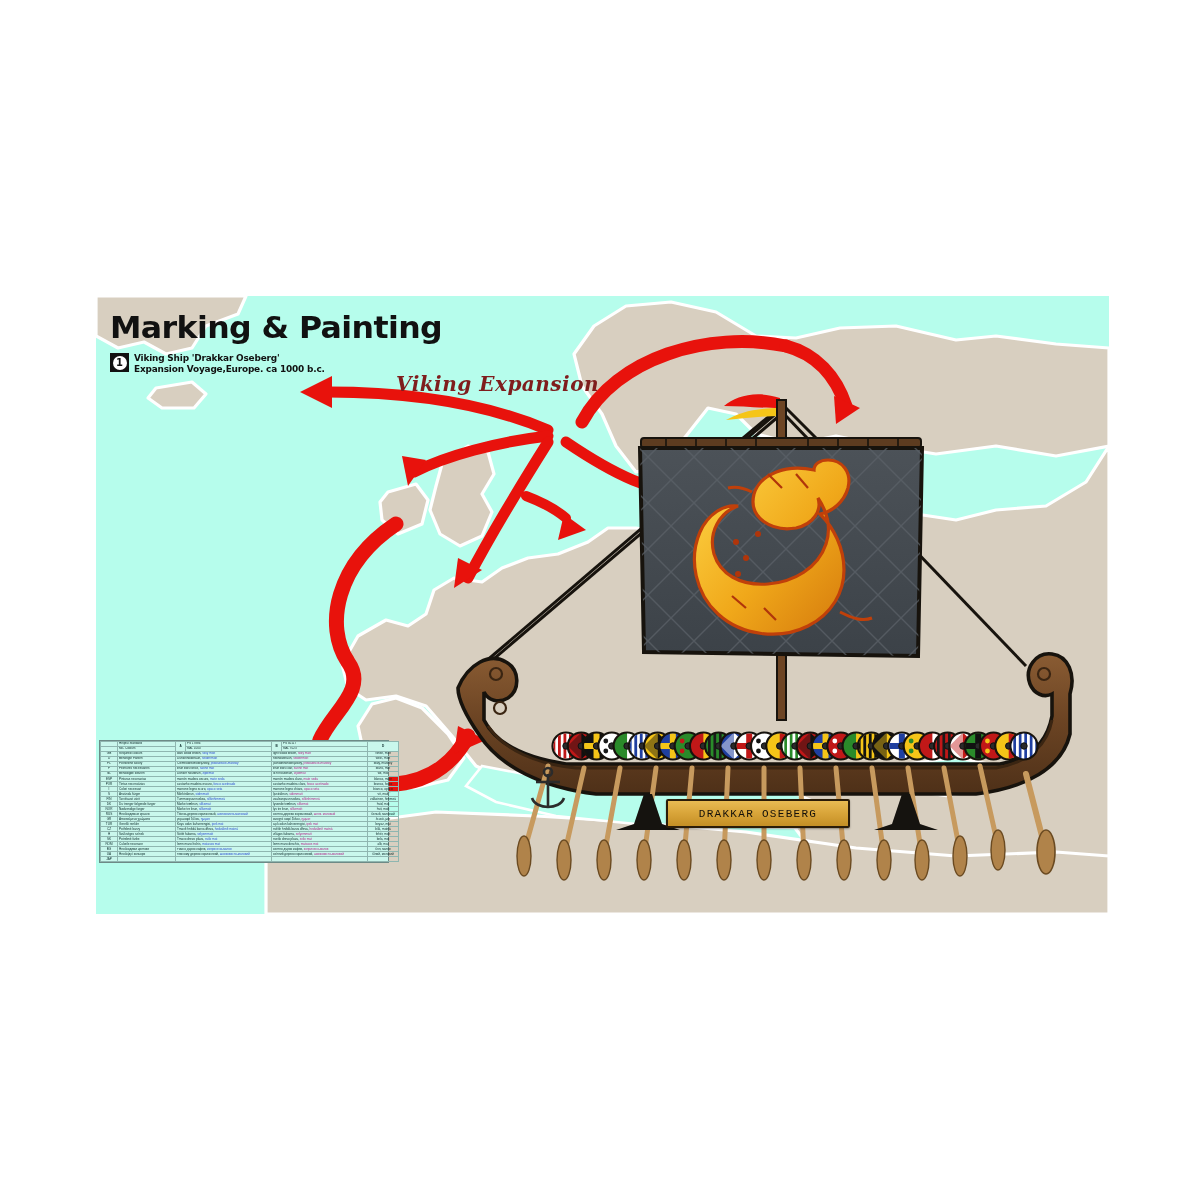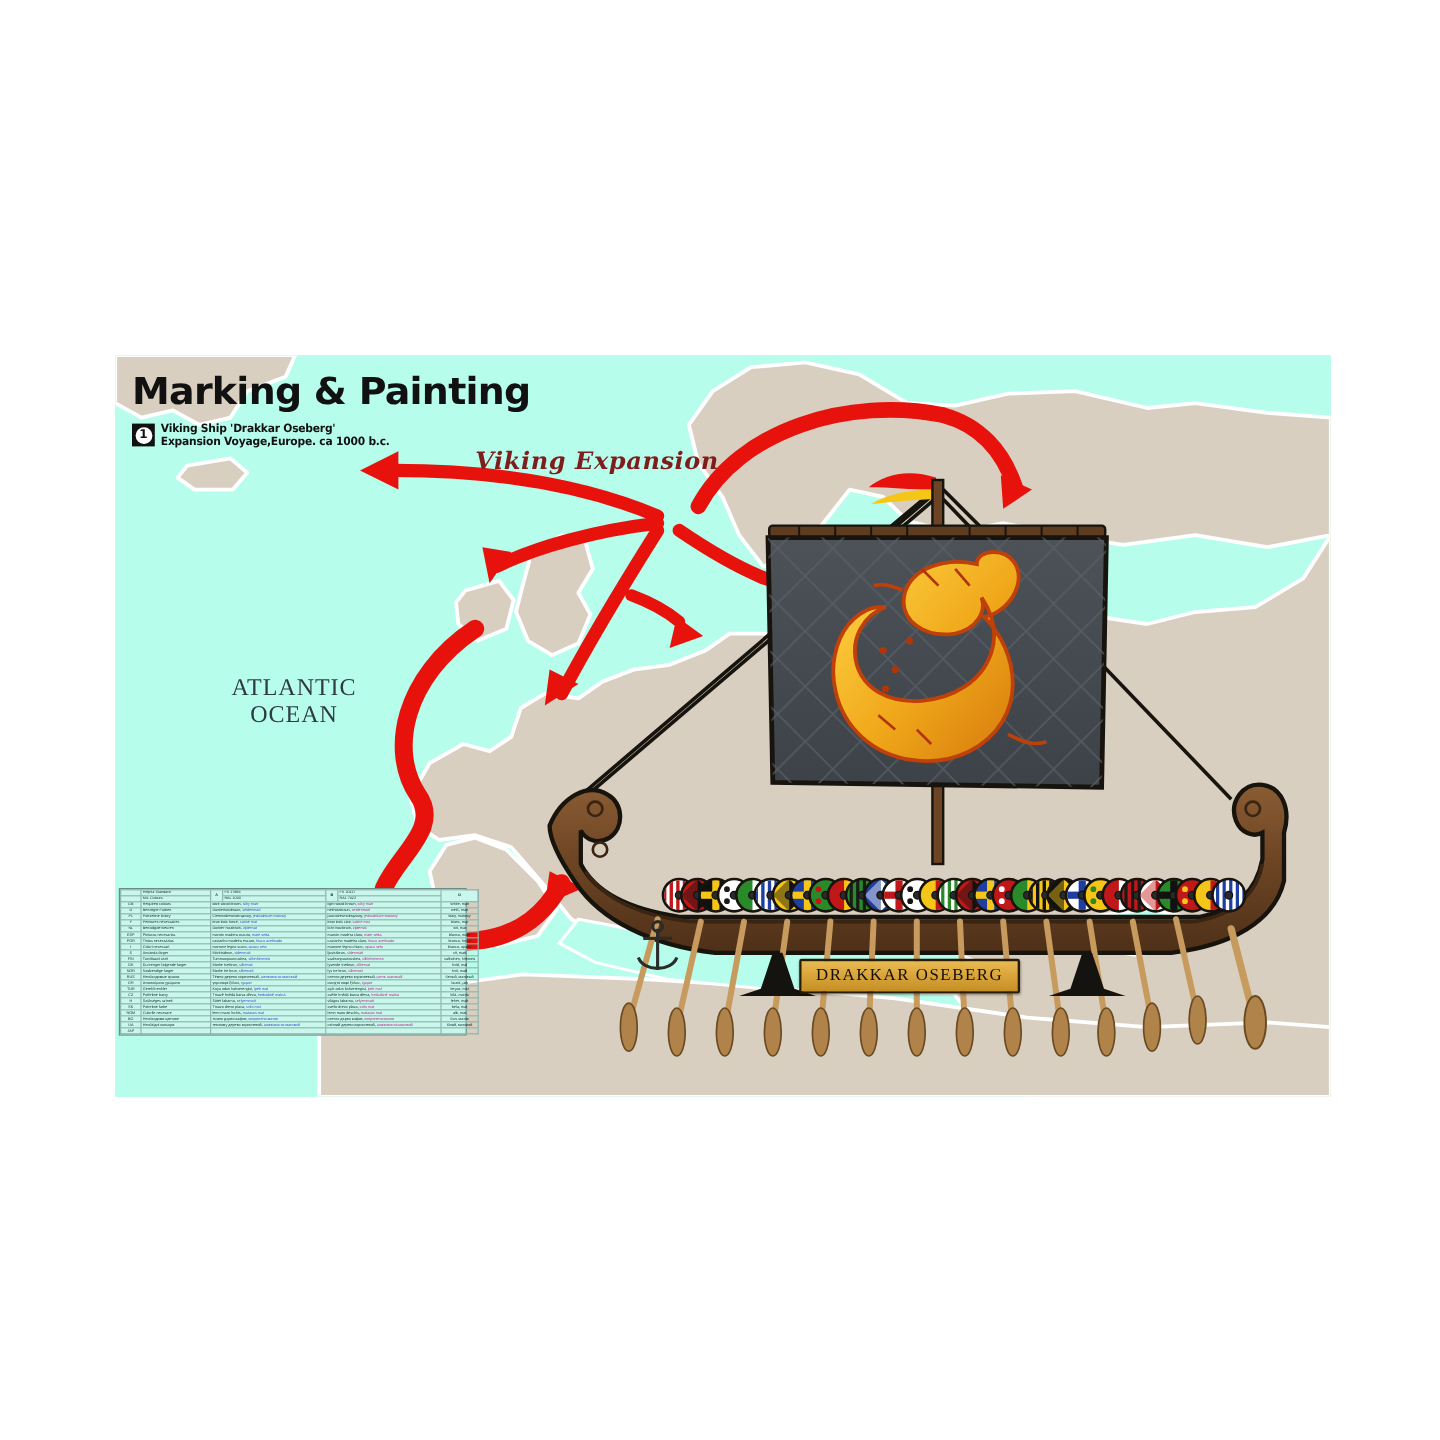--- a/index.html
+++ b/index.html
@@ -137,22 +137,22 @@
     background: linear-gradient(180deg,#e8bb53 0%, #d9a53a 48%, #c48f25 100%);
     border: 2px solid #2b1c08;
     border-radius: 2px;
     display: flex;
     align-items: center;
     justify-content: center;
     z-index: 26;
     box-shadow: 0 1px 2px rgba(0,0,0,.35);
   }
   #nameplate-text {
-    font-family: Liberation Serif, serif;
-    font-size: 14px;
+    font-family: Liberation Mono, monospace;
+    font-size: 11px;
     letter-spacing: 1.3px;
     color: #14100a;
     white-space: nowrap;
   }
 
   
   #paint-table {
     position: absolute;
     left: 3px;
     top: 444px;
@@ -835,24 +835,20 @@
         </div>
         <div>
           <div class="sub-line">Viking Ship 'Drakkar Oseberg'</div>
           <div class="sub-line">Expansion Voyage,Europe. ca 1000 b.c.</div>
         </div>
       </div>
     </div>
 
     <div id="viking-expansion-label">Viking Expansion</div>
 
-    <div id="ocean-label">
-      <div>ATLANTIC</div>
-      <div>OCEAN</div>
-    </div>
 
     <div id="nameplate">
       <span id="nameplate-text">DRAKKAR OSEBERG</span>
     </div>
 
     <div id="paint-table">
       <table>
         <colgroup>
           <col class="c-code">
             <col class="c-label">

